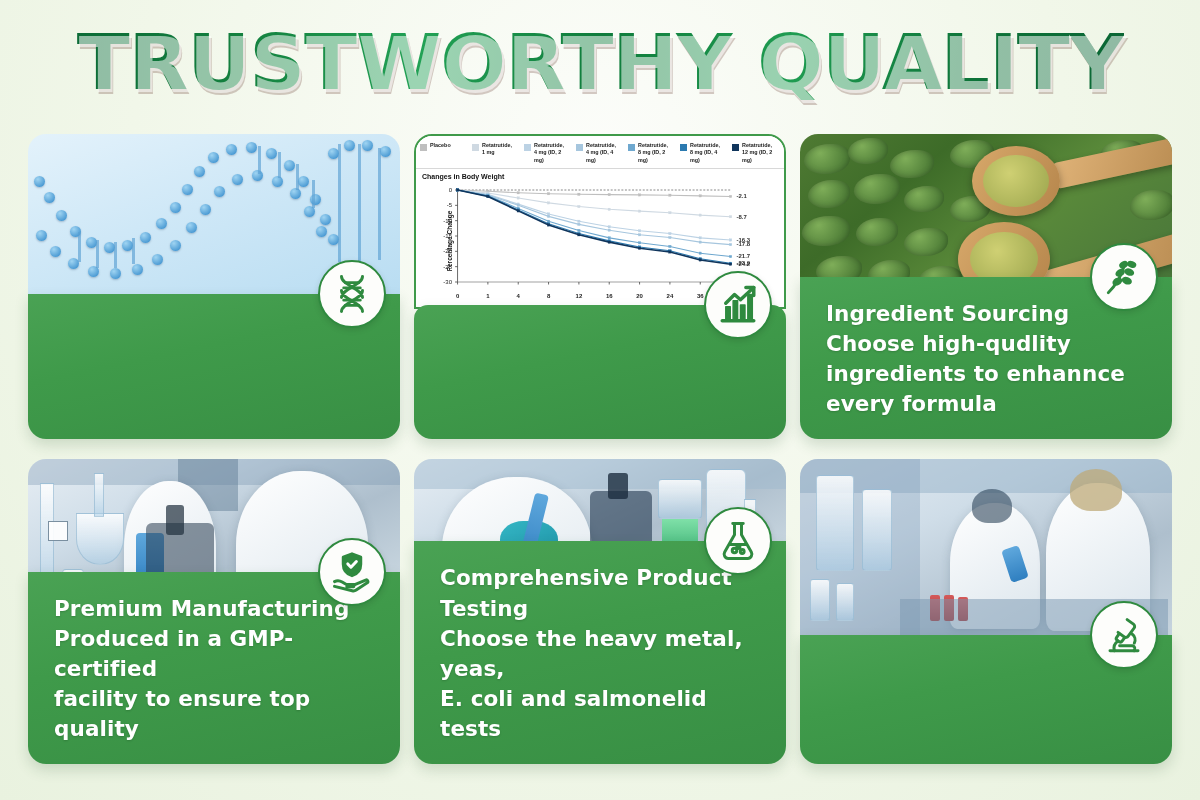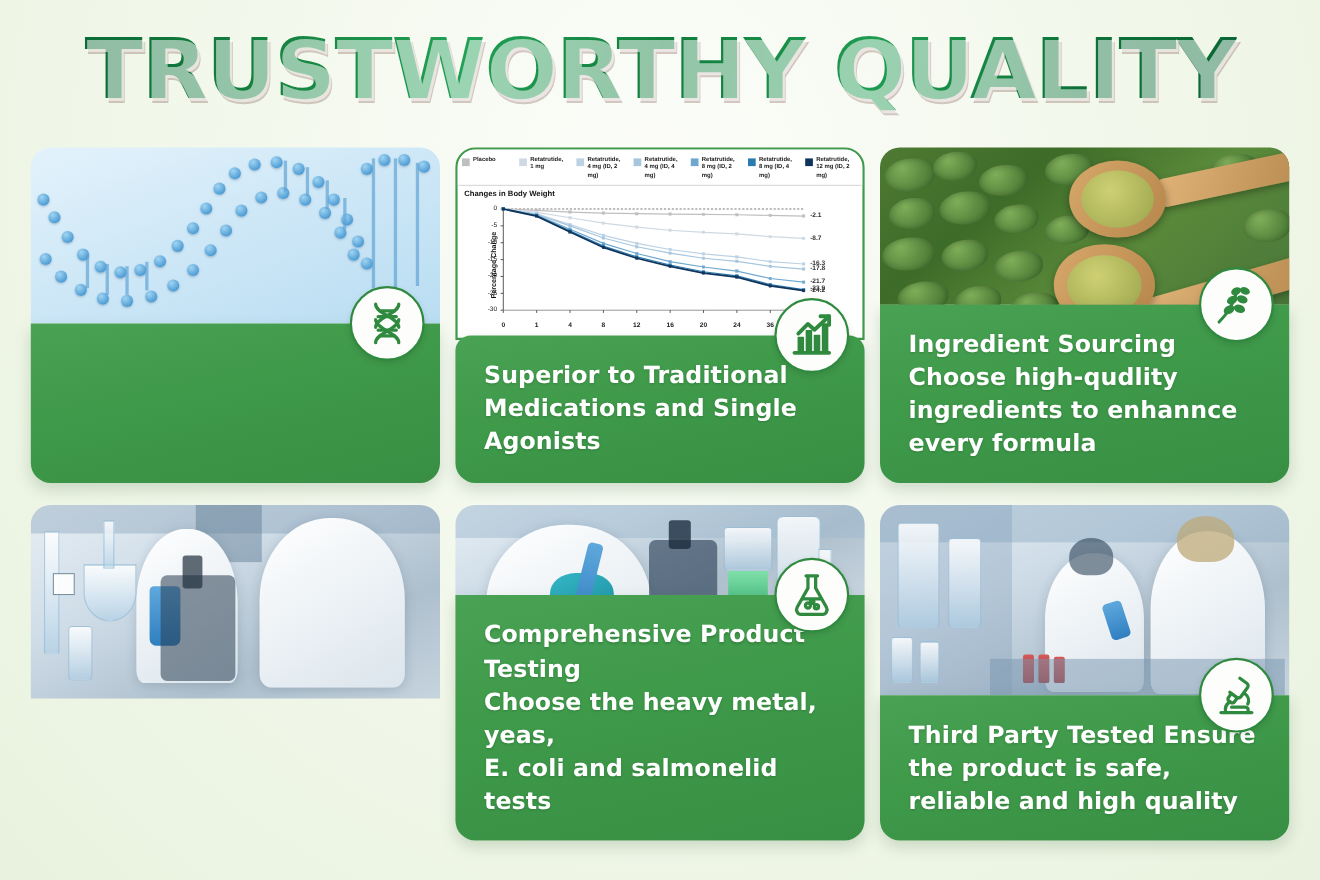--- a/index.html
+++ b/index.html
@@ -515,23 +515,20 @@
 
     <div class="card-body round-top">
       <div class="badge">
         <svg viewBox="0 0 24 24" aria-hidden="true">
           <path d="M3 21h18" style="stroke-width:2"></path>
           <path d="M5 21V13h2.6v8zM9.2 21V9.5h2.6V21zM13.4 21V12h2.6v9zM17.6 21V6h2.6v15z" style="fill:#2f8a3f;stroke:#2f8a3f;stroke-width:.8"></path>
           <path d="M5 11l5-5 3.4 3L21 2" style="stroke-width:2"></path>
           <path d="M16.5 2H21v4.5" style="stroke-width:2"></path>
         </svg>
       </div>
-      <div class="card-text">Superior to Traditional
-Medications and Single
-Agonists</div>
     </div>
   </div>
 
   <div class="card tall-media">
     <div class="card-media media-leaf">
       <div>
         <div class="leaf-blob" style="left:4px;top:10px;width:46px;height:30px"></div>
         <div class="leaf-blob" style="left:48px;top:4px;width:40px;height:26px"></div>
         <div class="leaf-blob" style="left:90px;top:16px;width:44px;height:28px"></div>
         <div class="leaf-blob" style="left:8px;top:46px;width:42px;height:28px"></div>
@@ -587,20 +584,33 @@
       <div class="lab-glass" style="left:66px;top:14px;width:10px;height:44px"></div>
       <div class="lab-glass" style="left:34px;top:110px;width:22px;height:50px;border-radius:4px"></div>
 
       <div class="lab-blue" style="left:108px;top:74px;width:28px;height:54px;border-radius:4px 4px 6px 6px"></div>
 
       <div class="lab-strip" style="left:118px;top:64px;width:68px;height:96px;background:rgba(40,60,80,.55);border-radius:6px"></div>
       <div class="lab-strip" style="left:138px;top:46px;width:18px;height:30px;background:rgba(30,45,60,.7);border-radius:3px"></div>
 
       <div class="lab-strip" style="left:20px;top:62px;width:20px;height:20px;background:rgba(255,255,255,.9);border:1px solid #7a8fa0"></div>
     </div>
+    <div class="card-body">
+      <div class="badge">
+        <svg viewBox="0 0 24 24" aria-hidden="true">
+          <path d="M12 1.6l5 1.9v4c0 3.2-2.1 5.6-5 6.6-2.9-1-5-3.4-5-6.6v-4z" style="fill:#2f8a3f;stroke:#2f8a3f"></path>
+          <path d="M9.6 7.4l1.8 1.9 3.1-3.3" style="stroke:#ffffff;stroke-width:1.7;fill:none"></path>
+          <path d="M2 17.5c1.6-.9 3.1-.6 4.4.2l2.4 1.5h3.6c.9 0 .9 1.3 0 1.3H9"></path>
+          <path d="M9.2 19.2h4.4l6.2-2.6c1-.4 1.8.9.9 1.6l-6.3 4.1c-.7.5-1.5.6-2.3.4L2 20.2"></path>
+        </svg>
+      </div>
+      <div class="card-text">Premium Manufacturing
+Produced in a GMP-certified
+facility to ensure top quality</div>
+    </div>
   </div>
 
   <div class="card tall-media">
     <div class="card-media media-lab">
       <div class="lab-strip" style="left:0;top:0;width:372px;height:30px;background:rgba(160,185,205,.5)"></div>
       <div class="lab-person" style="left:28px;top:18px;width:150px;height:150px"></div>
       <div class="lab-glove" style="left:86px;top:62px;width:58px;height:46px;border-radius:40% 40% 46% 46%"></div>
       <div class="lab-blue" style="left:112px;top:34px;width:14px;height:76px;border-radius:4px;transform:rotate(14deg)"></div>
       <div class="lab-strip" style="left:176px;top:32px;width:62px;height:86px;background:rgba(40,62,84,.62);border-radius:6px"></div>
       <div class="lab-strip" style="left:194px;top:14px;width:20px;height:26px;background:rgba(25,42,60,.78);border-radius:3px"></div>
@@ -649,19 +659,16 @@
       <div class="badge">
         <svg viewBox="0 0 24 24" aria-hidden="true">
           <path d="M4 21h16"></path>
           <path d="M6.5 21c-.6-2.2.3-4.4 2.2-5.6"></path>
           <path d="M9.5 18.2h7.2c.9 0 1.6.8 1.4 1.7l-.3 1.1"></path>
           <path d="M13.8 3.2l3.6 2.6c.7.5.9 1.5.4 2.2l-3.4 4.7c-.5.7-1.5.9-2.2.4l-3.6-2.6"></path>
           <path d="M9.3 11.2l-1.5 2.1c-.4.6-.2 1.4.4 1.8l1 .7c.6.4 1.4.2 1.8-.4l1.5-2.1"></path>
           <path d="M16.6 11.4c1.6 1.2 2.2 3.4 1.3 5.2"></path>
         </svg>
       </div>
-      <div class="card-text">Third Party Tested Ensure
-the product is safe,
-reliable and high quality</div>
     </div>
   </div>
 
 </div>
 
 </body></html>

